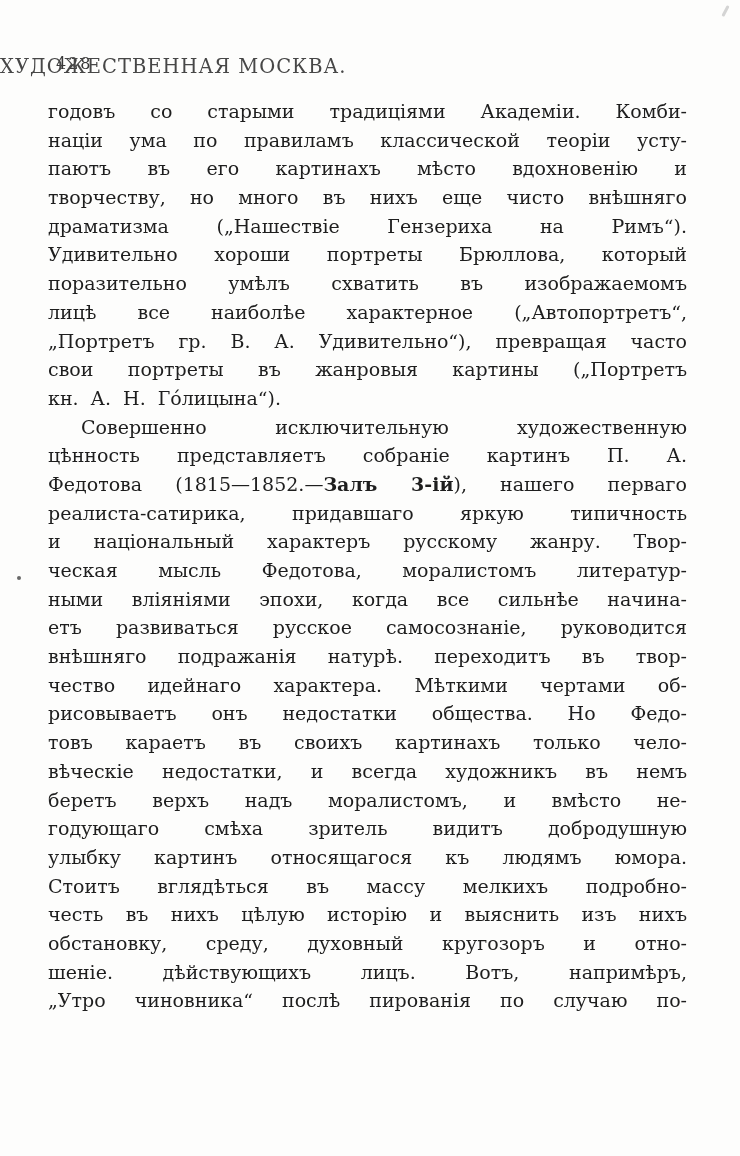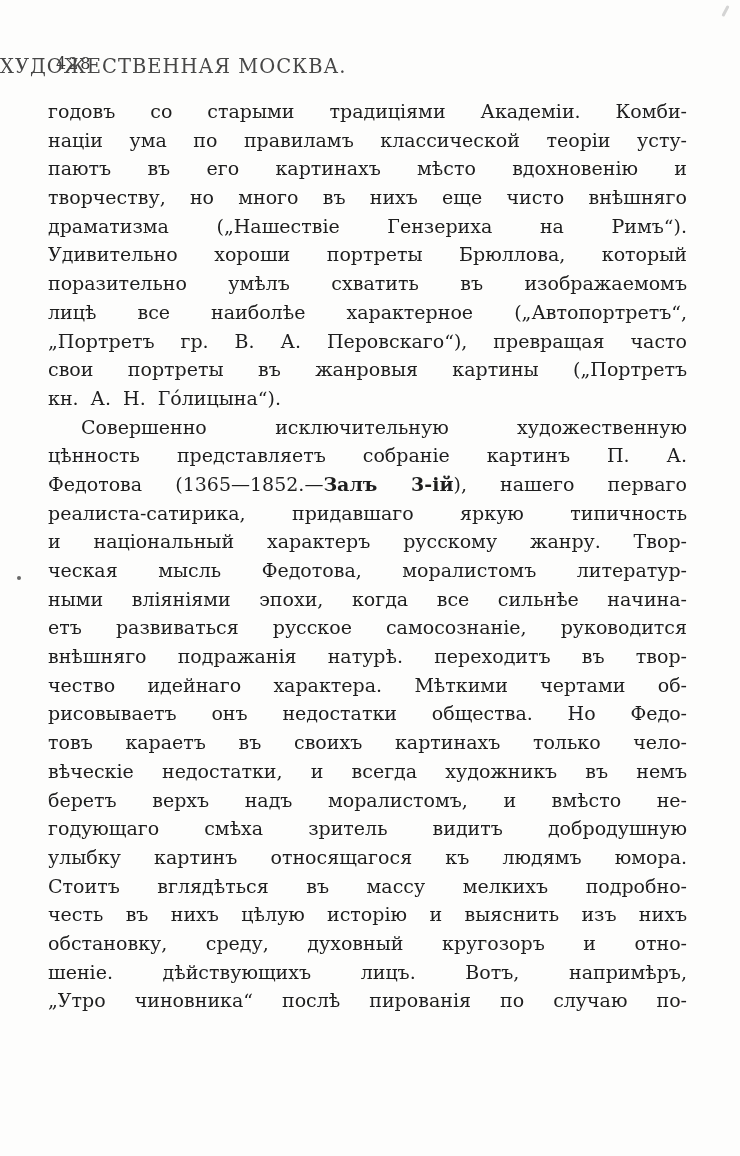--- a/index.html
+++ b/index.html
@@ -95,27 +95,27 @@
 
   <div class="textblock">
     <div class="line">годовъ со старыми традиціями Академіи. Комби-</div>
     <div class="line">націи ума по правиламъ классической теоріи усту-</div>
     <div class="line">паютъ въ его картинахъ мѣсто вдохновенію и</div>
     <div class="line">творчеству, но много въ нихъ еще чисто внѣшняго</div>
     <div class="line">драматизма („Нашествіе Гензериха на Римъ“).</div>
     <div class="line">Удивительно хороши портреты Брюллова, который</div>
     <div class="line">поразительно умѣлъ схватить въ изображаемомъ</div>
     <div class="line">лицѣ все наиболѣе характерное („Автопортретъ“,</div>
-    <div class="line">„Портретъ гр. В. А. Перовскаго“), превращая часто</div>
+    <div class="line">„Портретъ гр. В. А. Удивительно“), превращая часто</div>
     <div class="line">свои портреты въ жанровыя картины („Портретъ</div>
     <div class="line end">кн. А. Н. Го́лицына“).</div>
 
     <div class="line indent">Совершенно исключительную художественную</div>
     <div class="line">цѣнность представляетъ собраніе картинъ П. А.</div>
-    <div class="line"><span>Федотова (1365—1852.—</span><span class="b">Залъ 3-ій</span><span>), нашего перваго</span></div>
+    <div class="line"><span>Федотова (1815—1852.—</span><span class="b">Залъ 3-ій</span><span>), нашего перваго</span></div>
     <div class="line">реалиста-сатирика, придавшаго яркую типичность</div>
     <div class="line">и національный характеръ русскому жанру. Твор-</div>
     <div class="line">ческая мысль Федотова, моралистомъ литератур-</div>
     <div class="line">ными вліяніями эпохи, когда все сильнѣе начина-</div>
     <div class="line">етъ развиваться русское самосознаніе, руководится</div>
     <div class="line">внѣшняго подражанія натурѣ. переходитъ въ твор-</div>
     <div class="line">чество идейнаго характера. Мѣткими чертами об-</div>
     <div class="line">рисовываетъ онъ недостатки общества. Но Федо-</div>
     <div class="line">товъ караетъ въ своихъ картинахъ только чело-</div>
     <div class="line">вѣческіе недостатки, и всегда художникъ въ немъ</div>

